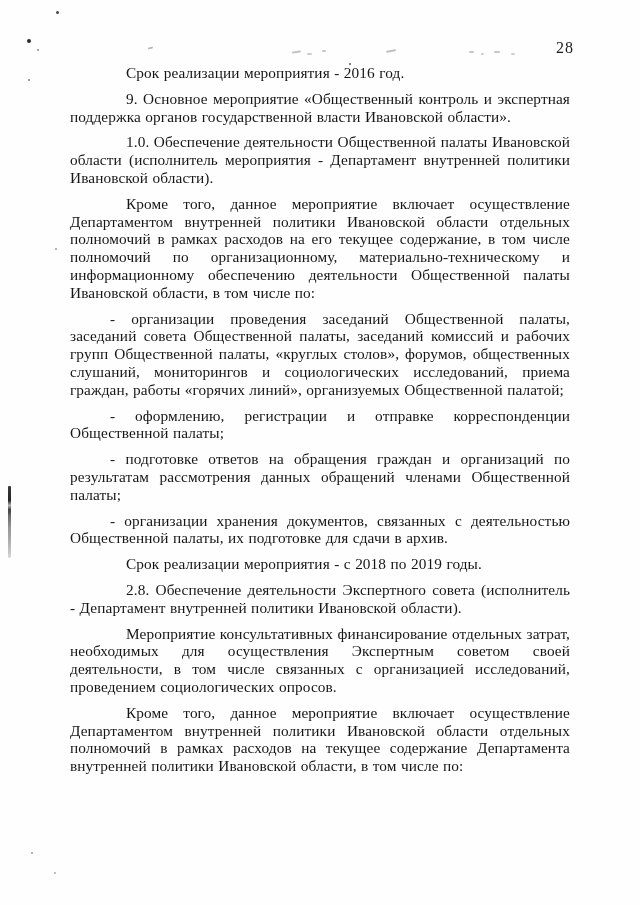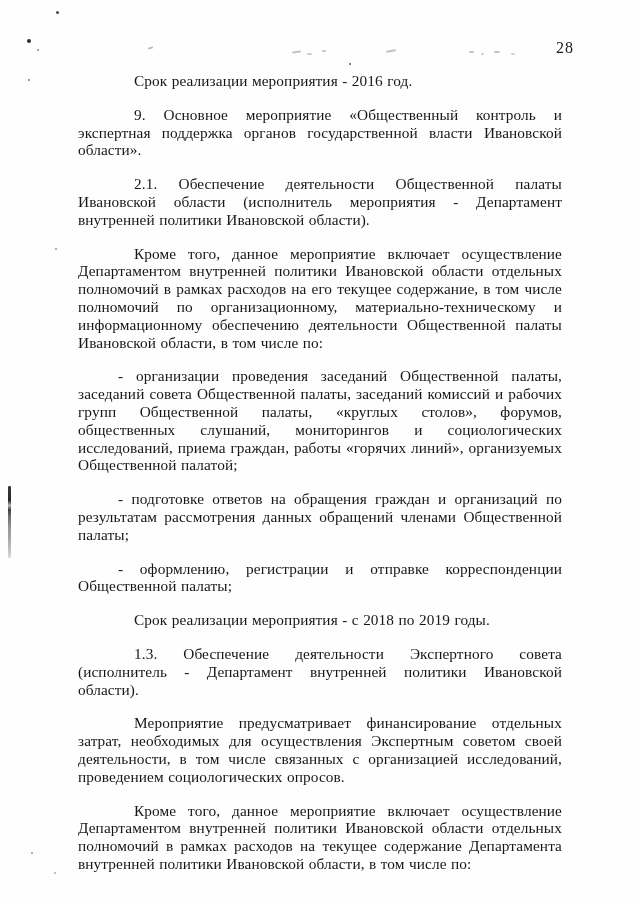--- a/index.html
+++ b/index.html
@@ -31,21 +31,21 @@
     top: 56px;
     width: 516px;
     font-size: 15.3px;
     line-height: 17.8px;
     color: #161616;
     text-align: justify;
     word-spacing: 0.5px;
     letter-spacing: 0.1px;
   }
   .content p {
-    margin: 16px;
+    margin: 8px;
     padding: 0;
     text-indent: 56px;
   }
   .content p.item {
     text-indent: 40px;
     font-family: Liberation Serif, serif;
   }
   
   .scan-bar {
     position: absolute;
@@ -92,24 +92,25 @@
   <div class="smudge" style="left:322px;top:50px;width:4px;height:2px;background:#c8c8c8;"></div>
   <div class="smudge" style="left:386px;top:50px;width:10px;height:2px;background:#c1c1c1;transform:rotate(-10deg);"></div>
   <div class="smudge" style="left:469px;top:51px;width:5px;height:2px;background:#c6c6c6;"></div>
   <div class="smudge" style="left:481px;top:53px;width:3px;height:2px;background:#cccccc;"></div>
   <div class="smudge" style="left:494px;top:51px;width:6px;height:2px;background:#c6c6c6;"></div>
   <div class="smudge" style="left:511px;top:53px;width:4px;height:2px;background:#d0d0d0;"></div>
 
   <div class="content">
     <p>Срок реализации мероприятия - 2016 год.</p>
     <p>9. Основное мероприятие «Общественный контроль и экспертная поддержка органов государственной власти Ивановской области».</p>
-    <p>2.1. Обеспечение деятельности Общественной палаты Ивановской области (исполнитель мероприятия - Департамент внутренней политики Ивановской области).</p>
+    <p>1.0. Обеспечение деятельности Общественной палаты Ивановской области (исполнитель мероприятия - Департамент внутренней политики Ивановской области).</p>
     <p>Кроме того, данное мероприятие включает осуществление Департаментом внутренней политики Ивановской области отдельных полномочий в рамках расходов на его текущее содержание, в том числе полномочий по организационному, материально-техническому и информационному обеспечению деятельности Общественной палаты Ивановской области, в том числе по:</p>
     <p class="item">- организации проведения заседаний Общественной палаты, заседаний совета Общественной палаты, заседаний комиссий и рабочих групп Общественной палаты, «круглых столов», форумов, общественных слушаний, мониторингов и социологических исследований, приема граждан, работы «горячих линий», организуемых Общественной палатой;</p>
+    <p class="item">- оформлению, регистрации и отправке корреспонденции Общественной палаты;</p>
     <p class="item">- подготовке ответов на обращения граждан и организаций по результатам рассмотрения данных обращений членами Общественной палаты;</p>
-    <p class="item">- оформлению, регистрации и отправке корреспонденции Общественной палаты;</p>
+    <p class="item">- организации хранения документов, связанных с деятельностью Общественной палаты, их подготовке для сдачи в архив.</p>
     <p>Срок реализации мероприятия - с 2018 по 2019 годы.</p>
-    <p>1.3. Обеспечение деятельности Экспертного совета (исполнитель - Департамент внутренней политики Ивановской области).</p>
-    <p>Мероприятие предусматривает финансирование отдельных затрат, необходимых для осуществления Экспертным советом своей деятельности, в том числе связанных с организацией исследований, проведением социологических опросов.</p>
+    <p>2.8. Обеспечение деятельности Экспертного совета (исполнитель - Департамент внутренней политики Ивановской области).</p>
+    <p>Мероприятие консультативных финансирование отдельных затрат, необходимых для осуществления Экспертным советом своей деятельности, в том числе связанных с организацией исследований, проведением социологических опросов.</p>
     <p>Кроме того, данное мероприятие включает осуществление Департаментом внутренней политики Ивановской области отдельных полномочий в рамках расходов на текущее содержание Департамента внутренней политики Ивановской области, в том числе по:</p>
   </div>
 
 </div>
 
 </body></html>

